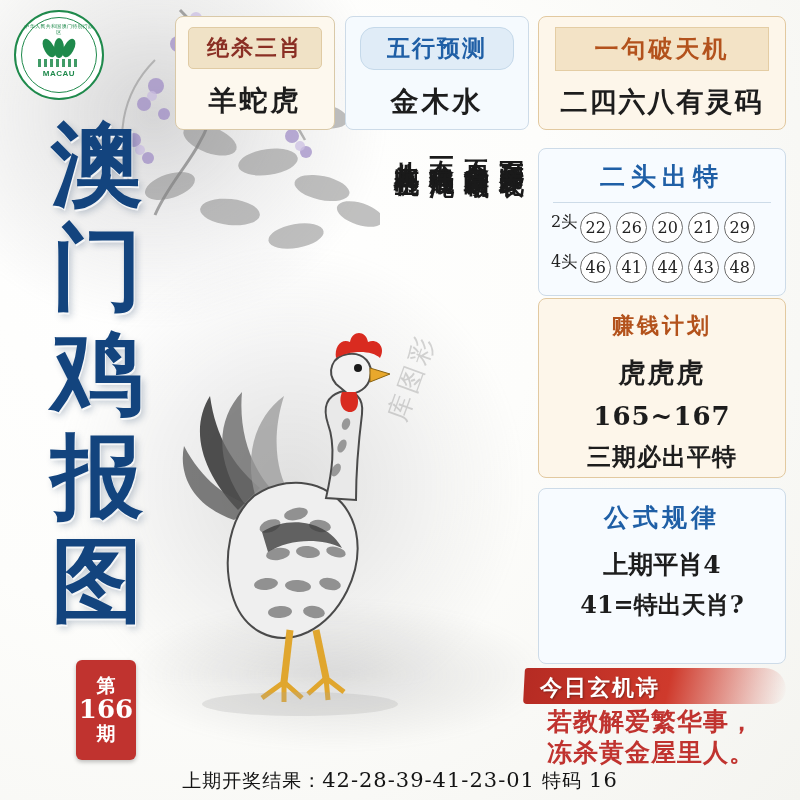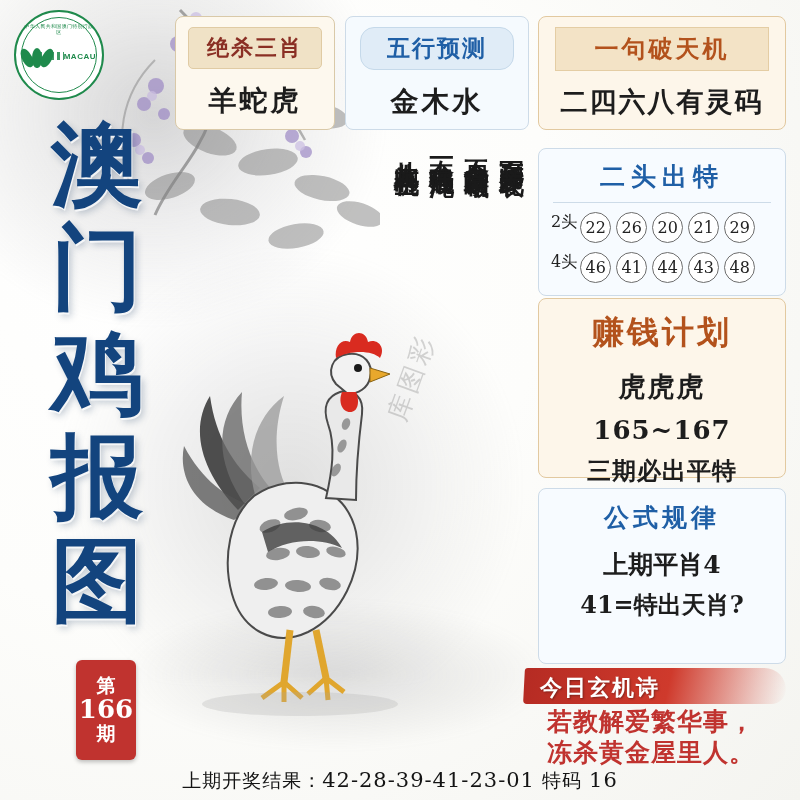--- a/index.html
+++ b/index.html
@@ -22,21 +22,21 @@
     background:radial-gradient(ellipse at 50% 55%, rgba(90,90,95,.18) 0%, rgba(160,160,165,.10) 45%, rgba(255,255,255,0) 72%);
     filter:blur(4px);}
   .wash3{left:120px;top:600px;width:430px;height:150px;
     background:radial-gradient(ellipse at 50% 50%, rgba(120,120,125,.22) 0%, rgba(255,255,255,0) 70%);
     filter:blur(5px);}
 
   
   .emblem{position:absolute;left:14px;top:10px;width:86px;height:86px;border-radius:50%;
     border:2px solid #1f8a4c;background:#ffffff;display:flex;align-items:center;justify-content:center;}
   .emblem-inner{width:74px;height:74px;border-radius:50%;border:1px solid #1f8a4c;
-    display:flex;flex-direction:row;align-items:center;justify-content:center;position:relative;}
+    display:flex;flex-direction:column;align-items:center;justify-content:center;position:relative;}
   .emblem-top{font-size:5px;color:#1f8a4c;letter-spacing:.3px;position:absolute;top:5px;width:100%;text-align:center;}
   .lotus{width:30px;height:22px;position:relative;margin-top:4px;}
   .lotus span{position:absolute;bottom:0;width:10px;height:20px;background:#1f8a4c;border-radius:50% 50% 45% 45%;}
   .lotus span:nth-child(1){left:0;transform:rotate(-28deg);}
   .lotus span:nth-child(2){left:10px;}
   .lotus span:nth-child(3){left:20px;transform:rotate(28deg);}
   .waves{width:42px;height:8px;margin-top:1px;
     background:repeating-linear-gradient(90deg,#1f8a4c 0 3px,transparent 3px 6px);opacity:.85;}
   .emblem-name{font-size:8px;font-weight:bold;color:#1f8a4c;margin-top:2px;letter-spacing:.5px;}
 
@@ -91,21 +91,21 @@
   .b4 .hd{font-size:25px;color:#1f5fa6;margin-top:11px;letter-spacing:6px;}
   .hline{height:1px;background:#cddbe8;margin:9px 14px 0;}
   .num-row{display:flex;align-items:flex-start;margin:9px 0 0 12px;}
   .num-row .lbl{font-size:16px;color:#222;font-family:"DejaVu Serif",serif;margin-right:3px;}
   .ball{width:29px;height:29px;border-radius:50%;border:1px solid #6d6d6d;background:#fff;
     display:flex;align-items:center;justify-content:center;font-size:16px;color:#222;margin-right:5px;
     font-family:"DejaVu Serif",serif;}
 
   
   .b5{left:538px;top:298px;width:248px;height:180px;border:1px solid #e2c9a0;background:#fdf6ea;}
-  .b5 .hd{font-size:32px;color:#b3521c;margin-top:12px;letter-spacing:3px;}
+  .b5 .hd{font-size:22px;color:#b3521c;margin-top:12px;letter-spacing:3px;}
   .b5 .l1{font-size:27px;color:#1d1d1d;margin-top:14px;letter-spacing:2px;}
   .b5 .l2{font-size:26px;color:#1d1d1d;margin-top:10px;letter-spacing:1px;font-family:"DejaVu Serif",serif;}
   .b5 .l3{font-size:24px;color:#1d1d1d;margin-top:10px;letter-spacing:1px;}
 
   
   .b6{left:538px;top:488px;width:248px;height:176px;border:1px solid #cddbe8;background:#f7fbff;}
   .b6 .hd{font-size:25px;color:#1f5fa6;margin-top:12px;letter-spacing:4px;}
   .b6 .l1{font-size:25px;color:#1d1d1d;margin-top:14px;}
   .b6 .l2{font-size:23px;color:#1d1d1d;margin-top:8px;}
   .b6 .l3{font-size:24px;color:#1d1d1d;margin-top:8px;}

